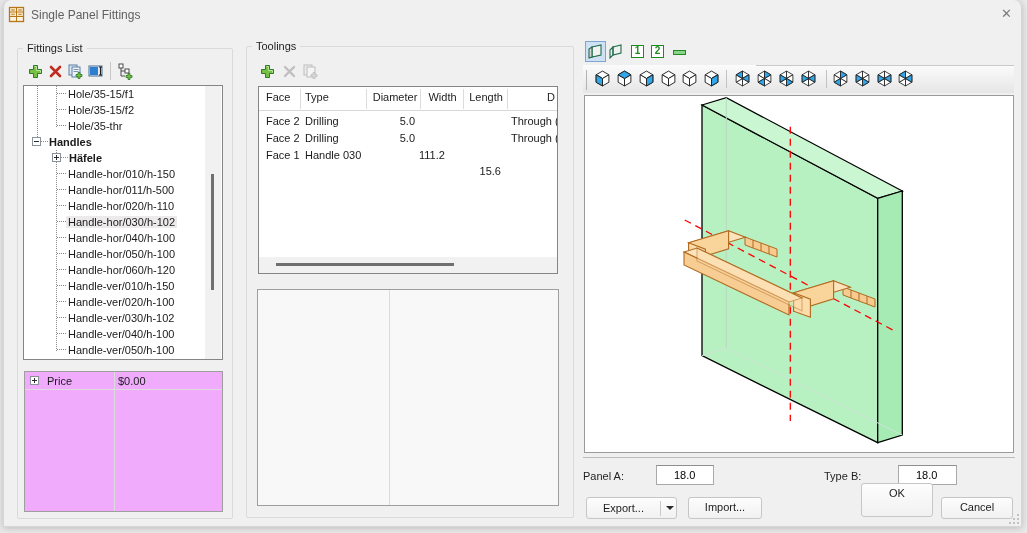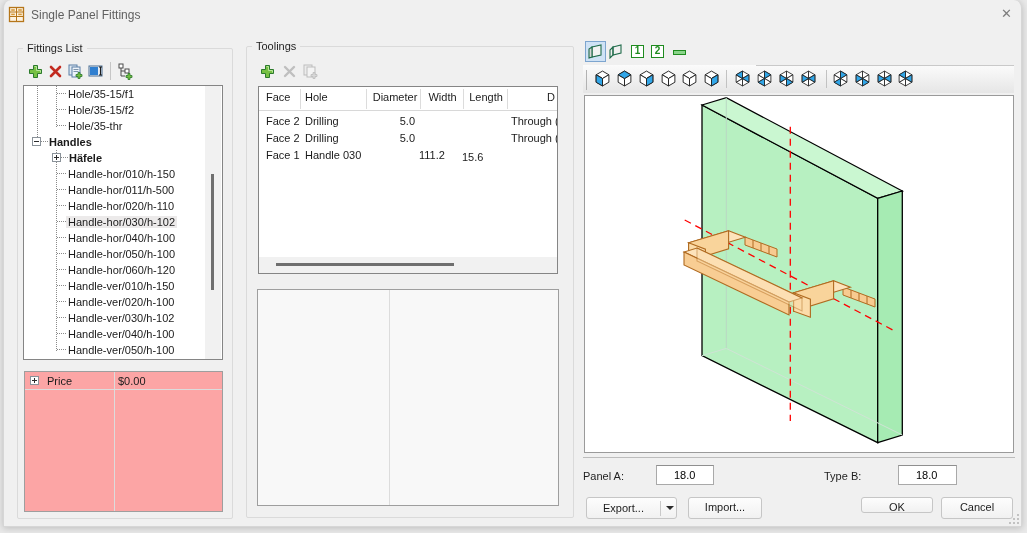--- a/index.html
+++ b/index.html
@@ -27,21 +27,21 @@
   .tw-dash.leaf{left:33px;width:9px;}
   .tw-dash.d0{left:17px;width:7px;}
   .tw-dash.d1{left:37px;width:7px;}
   .tw-exp{position:absolute;top:3px;width:9px;height:9px;box-sizing:border-box;border:1px solid #8a9299;background:#fff;}
   .tw-exp i{position:absolute;left:1px;top:3px;width:5px;height:1px;background:#2c2c2c;}
   .tw-exp b{position:absolute;left:3px;top:1px;width:1px;height:5px;background:#2c2c2c;}
   .tw-vline{position:absolute;width:0;border-left:1px dotted #8a8a8a;}
   #tree-sb{left:205px;top:86px;width:16px;height:273px;background:#f1f1f1;}
   #tree-sb-thumb{position:absolute;left:6px;top:88px;width:3px;height:116px;background:#6f6f6f;}
   
-  #price{left:24px;top:371px;width:199px;height:141px;box-sizing:border-box;border:1px solid #9e9e9e;background:#fca5a5;}
+  #price{left:24px;top:371px;width:199px;height:141px;box-sizing:border-box;border:1px solid #9e9e9e;background:#f0abfc;}
   #price-row{position:absolute;left:0;top:0;width:197px;height:17px;border-bottom:1px solid #dcdcdc;}
   #price-div{position:absolute;left:89px;top:0;width:0;height:139px;border-left:1px solid #dcdcdc;}
   #price-exp{position:absolute;left:5px;top:4px;width:9px;height:9px;box-sizing:border-box;border:1px solid #8a9299;background:#fff;}
   #price-exp i{position:absolute;left:1px;top:3px;width:5px;height:1px;background:#2c2c2c;}
   #price-exp b{position:absolute;left:3px;top:1px;width:1px;height:5px;background:#2c2c2c;}
   #price-label{position:absolute;left:22px;top:3px;}
   #price-value{position:absolute;left:93px;top:3px;}
   
   #tooltable{left:258px;top:86px;width:300px;height:188px;box-sizing:border-box;border:1px solid #858585;background:#fff;overflow:hidden;}
   .th{position:absolute;top:4px;font-size:11px;color:#1c1c1c;white-space:nowrap;}
@@ -258,21 +258,21 @@
 
   <div class="abs" id="tooltable">
     <div class="colsep" style="left:41px;"></div>
     <div class="colsep" style="left:107px;"></div>
     <div class="colsep" style="left:161px;"></div>
     <div class="colsep" style="left:204px;"></div>
     <div class="colsep" style="left:248px;"></div>
     <div id="headline"></div>
 
     <div class="th" style="left:7px;">Face</div>
-    <div class="th" style="left:46px;">Hole</div>
+    <div class="th" style="left:46px;">Type</div>
     <div class="th" style="left:111px;width:50px;text-align:center;">Diameter</div>
     <div class="th" style="left:163px;width:41px;text-align:center;">Width</div>
     <div class="th" style="left:206px;width:42px;text-align:center;">Length</div>
     <div class="th" style="left:250px;width:46px;text-align:right;">D</div>
 
     <div class="abs" style="left:0;top:26px;width:298px;height:17px;">
       <span class="td" style="left:7px;top:2px;">Face 2</span>
       <span class="td" style="left:46px;top:2px;">Drilling</span>
       <span class="td" style="left:110px;top:2px;width:46px;text-align:right;">5.0</span>
       <span class="td" style="left:160px;top:2px;width:39px;text-align:right;"></span>
@@ -285,21 +285,21 @@
       <span class="td" style="left:110px;top:2px;width:46px;text-align:right;">5.0</span>
       <span class="td" style="left:160px;top:2px;width:39px;text-align:right;"></span>
       <span class="td" style="left:203px;top:2px;width:39px;text-align:right;"></span>
       <span class="td" style="left:252px;top:2px;">Through (</span>
     </div>
     <div class="abs" style="left:0;top:60px;width:298px;height:17px;">
       <span class="td" style="left:7px;top:2px;">Face 1</span>
       <span class="td" style="left:46px;top:2px;">Handle 030</span>
       <span class="td" style="left:110px;top:2px;width:46px;text-align:right;"></span>
       <span class="td" style="left:160px;top:2px;width:39px;text-align:left;">111.2</span>
-      <span class="td" style="left:203px;top:4px;width:39px;">15.6</span>
+      <span class="td" style="left:203px;top:18px;width:39px;text-align:right;">15.6</span>
       <span class="td" style="left:252px;top:2px;"></span>
     </div>
 
     <div id="hsb">
       <div id="hsb-thumb"></div>
     </div>
   </div>
 
   <div class="abs" id="detail">
     <div id="detail-div"></div>
@@ -472,21 +472,21 @@
   <input class="txtbox" style="left: 656px; top: 465px; width: 58px; height: 20px;" value="18.0">
   <div class="lab" style="left:824px;top:470px;">Type B:</div>
   <input class="txtbox" style="left: 898px; top: 465px; width: 59px; height: 20px;" value="18.0">
 
   <div class="btn" style="left:586px;top:497px;width:91px;height:22px;">
     <span style="position:absolute;left:0;top:0;width:73px;text-align:center;line-height:20px;">Export...</span>
     <span id="export-split"></span>
     <span id="export-arrow"></span>
   </div>
   <div class="btn" style="left:688px;top:497px;width:74px;height:22px;">Import...</div>
-  <div class="btn" style="left:861px;top:497px;width:72px;height:16px;">OK</div>
+  <div class="btn" style="left:861px;top:483px;width:72px;height:34px;">OK</div>
   <div class="btn" style="left:941px;top:497px;width:72px;height:22px;">Cancel</div>
 
   <div class="abs" id="grip">
     <span class="gd" style="left:10px;top:2px;"></span>
     <span class="gd" style="left:6px;top:6px;"></span>
       <span class="gd" style="left:10px;top:6px;"></span>
     <span class="gd" style="left:2px;top:10px;"></span>
       <span class="gd" style="left:6px;top:10px;"></span>
       <span class="gd" style="left:10px;top:10px;"></span>
   </div>

